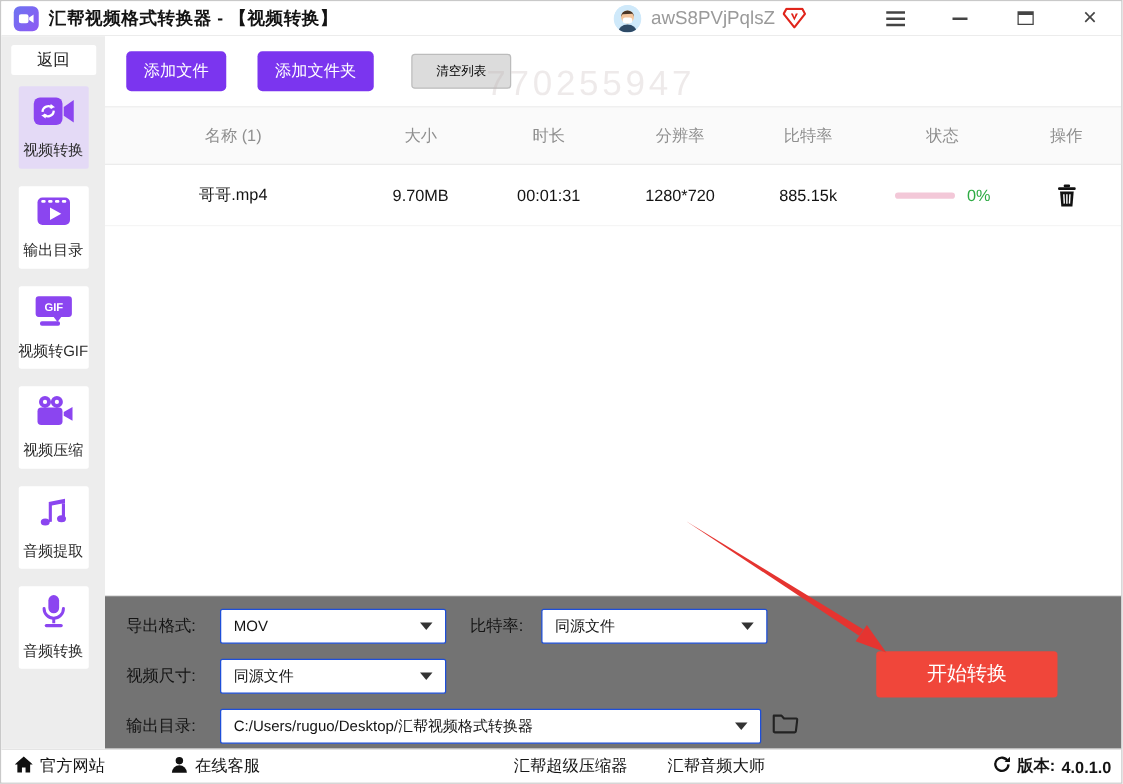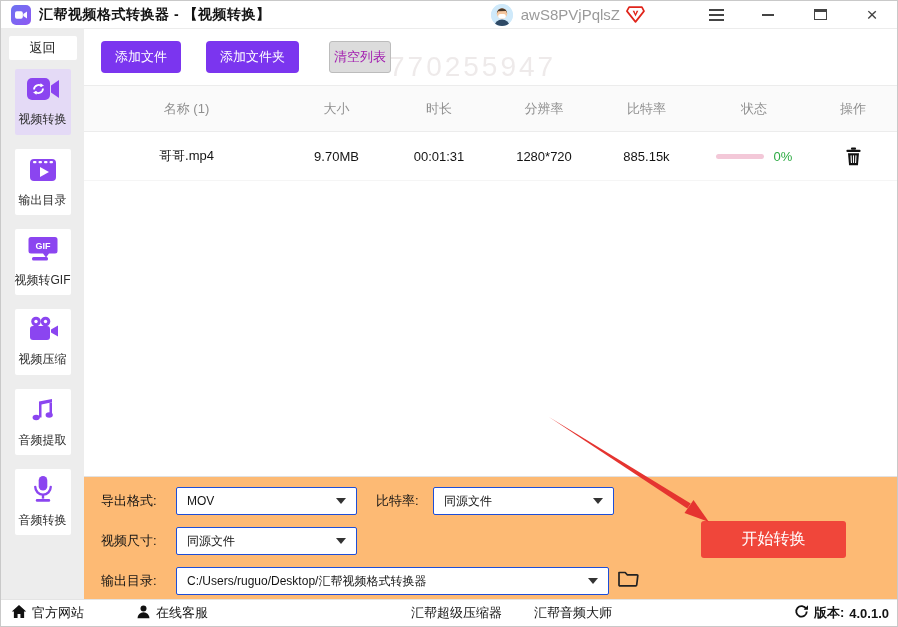--- a/index.html
+++ b/index.html
@@ -39,39 +39,39 @@
   .side-item.active { background:#e4daf6; }
   .side-label { font-size:12px; color:#2b2b2b; white-space:nowrap; }
 
   
   .content { position:absolute; left:83px; top:28px; right:0; bottom:27px; background:#fff; }
   .toolbar { height:57px; display:flex; align-items:center; padding-left:17px;
     border-bottom:1px solid #ececec; position:relative; background:#fff; }
   .btn-purple { background:#7b35ef; color:#fff; border:none; border-radius:4px;
     font-size:13px; padding:7px 14px; margin-right:25px; cursor:pointer;
     font-family:Liberation Mono, monospace; }
-  .btn-gray { background:#dcdcdc; color:#a21caf; border:1px solid #bcbcbc; border-radius:3px;
-    font-size:13px; padding:6px 4px; margin-left:5px; cursor:pointer; font-family:inherit; }
+  .btn-gray { background:#dcdcdc; color:#000000; border:1px solid #bcbcbc; border-radius:3px;
+    font-size:10px; padding:6px 19px; margin-left:5px; cursor:pointer; font-family:inherit; }
   .watermark { position:absolute; left:305px; top:22px; font-size:28px;
     color:rgba(195,178,178,.28); letter-spacing:3px; pointer-events:none; }
 
   .thead { height:46px; background:#fafafa; border-bottom:1px solid #ececec;
     display:grid; grid-template-columns:205px 95px 110px 100px 105px 110px 1fr;
     align-items:center; text-align:center; font-size:13px; color:#8f8f8f; }
   .trow { height:49px; border-bottom:1px solid #f5f5f5;
     display:grid; grid-template-columns:205px 95px 110px 100px 105px 110px 1fr;
     align-items:center; text-align:center; font-size:13px; color:#141414; }
   .status-cell { display:flex; align-items:center; justify-content:center; }
   .pbar { width:48px; height:5px; background:#f3c8d8; border-radius:3px; margin-right:10px; }
   .pct { color:#2eab44; font-size:13px; }
   .trash { cursor:pointer; display:inline-flex; }
 
   
   .settings { position:absolute; left:0; right:0; top:447px; bottom:0;
-    background:#fdba74; border-top:1px solid #e2e2e2; }
+    background:#737373; border-top:1px solid #e2e2e2; }
   .set-label { position:absolute; font-size:13px; color:#141414; height:28px; line-height:28px; }
   .sel { position:absolute; height:28px; background:#fff; border:1px solid #1d4ed8; border-radius:2px;
     display:flex; align-items:center; padding:0 10px; font-size:12px; color:#141414; cursor:pointer; }
   .caret { margin-left:auto; width:0; height:0; border-left:5px solid transparent;
     border-right:5px solid transparent; border-top:6px solid #333; }
   .start-btn { position:absolute; left:617px; top:44px; width:145px; height:37px;
     background:#f0463a; color:#fff; font-size:16px; border:none; border-radius:3px;
     cursor:pointer; font-family:inherit; }
   .folder-btn { position:absolute; left:533px; top:92px; cursor:pointer; display:inline-flex; }
 

